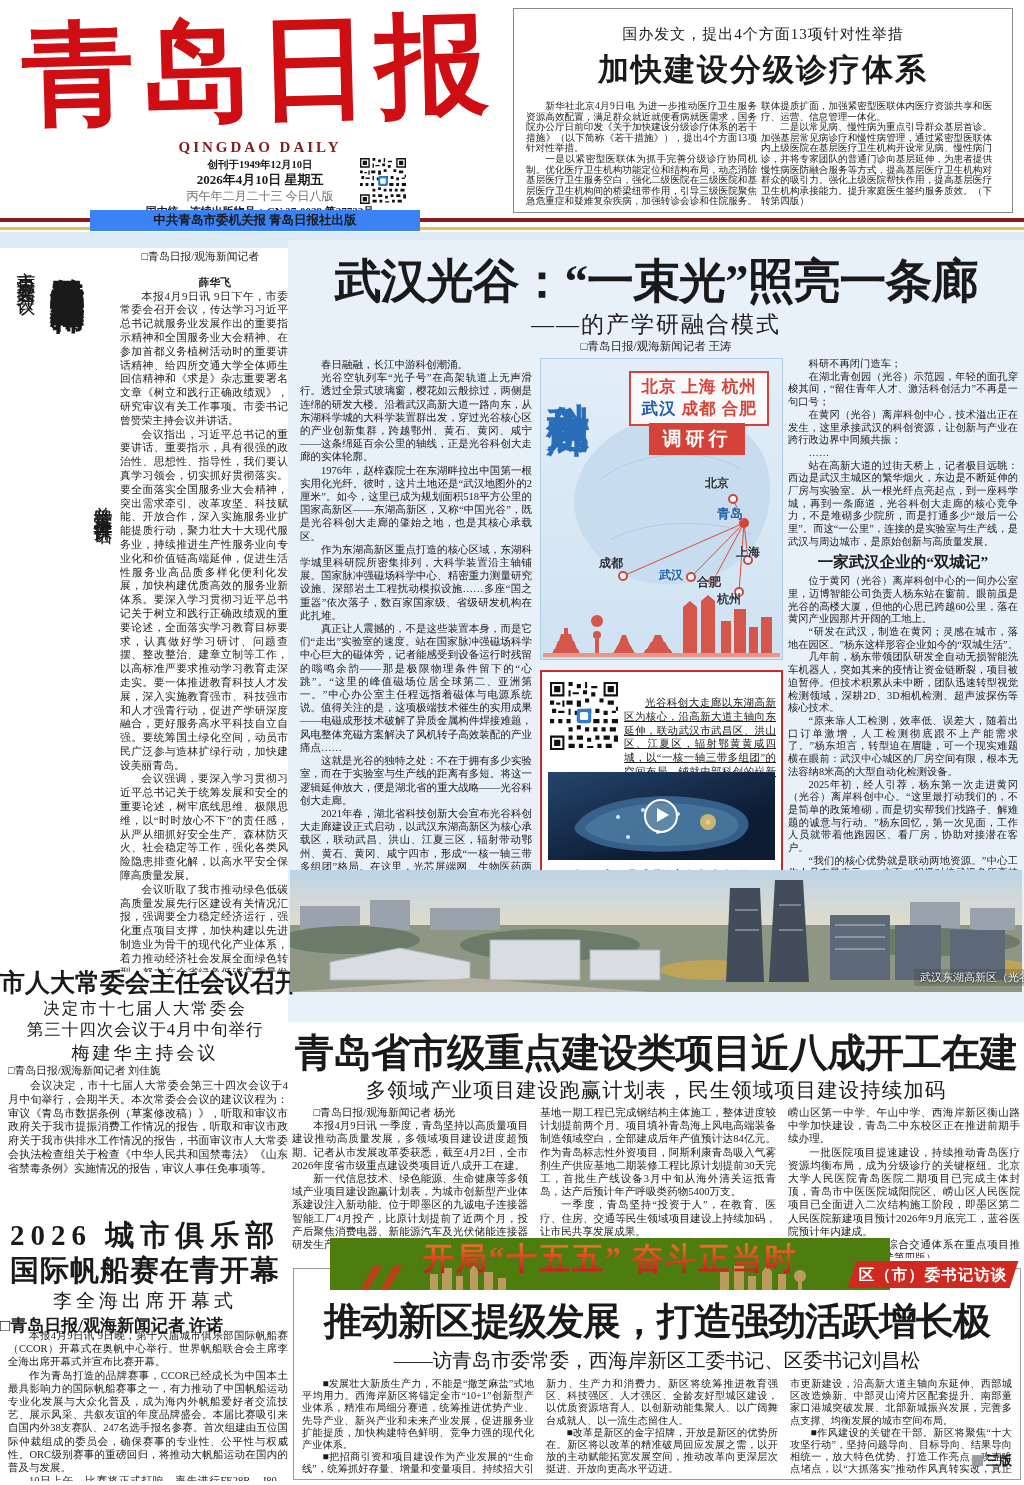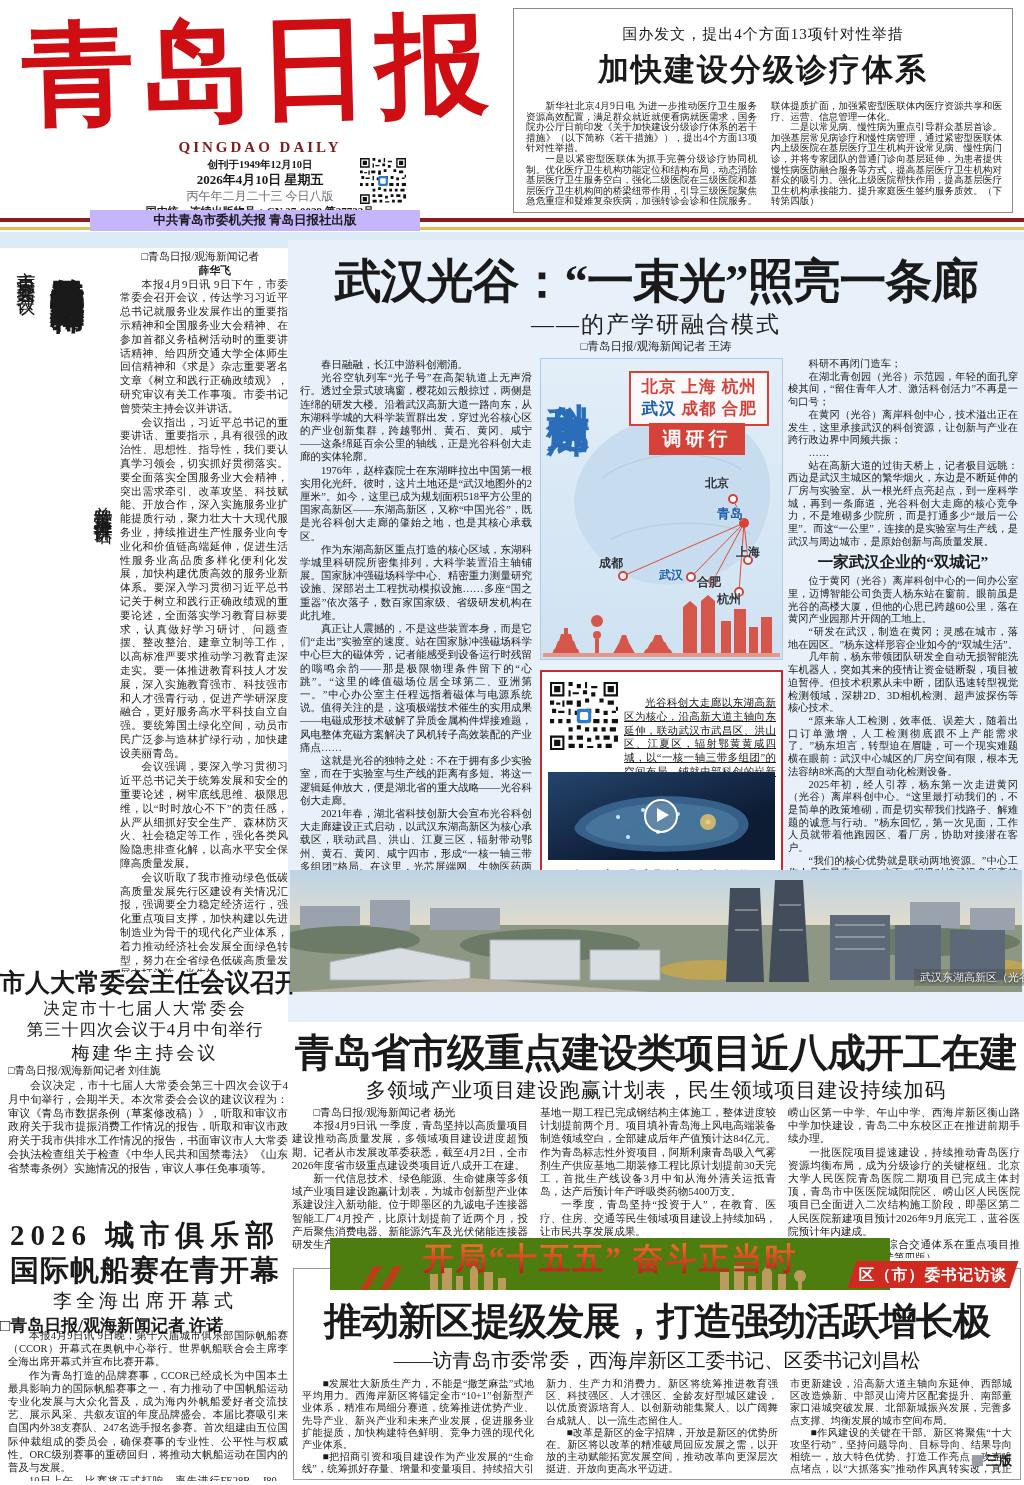--- a/index.html
+++ b/index.html
@@ -16,41 +16,41 @@
         font-weight:900;color:#cf0e14;letter-spacing:6px;white-space:nowrap;
         font-family:"DejaVu Serif","Liberation Serif",serif;transform:rotate(-1.5deg);}
   .mast-info{left:95px;top:138px;width:330px;text-align:center;line-height:1.25;}
   .mast-en{color:#7f1d1d;font-weight:bold;font-size:15px;letter-spacing:3px;}
   .mast-founded{font-size:10.5px;font-weight:bold;margin-top:1px;}
   .mast-date{font-size:13px;font-weight:bold;margin-top:1px;}
   .mast-lunar{font-size:12px;color:#6a6f76;margin-top:1px;}
   .mast-issue{font-size:11px;font-weight:bold;margin-top:1px;}
   .mast-qr{left:360px;top:158px;width:46px;height:46px;}
   .publisher{left:90px;top:210px;width:330px;text-align:center;font-size:12.5px;font-weight:bold;
-             background:#c4b5fd;z-index:3;padding:2px 0;}
+             background:#3b82f6;z-index:3;padding:2px 0;}
   .rule-red{left:0;top:218px;width:1024px;height:4px;background:#8e1b1b;z-index:2;}
   .rule-yellow{left:0;top:227px;width:1024px;height:3px;background:#e2bf57;z-index:2;}
   .blue-band{left:0;top:232px;width:1024px;height:16px;background:#dcebf5;}
   .main-panel{left:288px;top:240px;width:736px;height:782px;background:#e8f1f9;}
 
   
   .top-box{left:513px;top:8px;width:500px;height:205px;border:1px solid #8a8a8a;background:#fff;box-sizing:border-box;}
   .top-kicker{left:0;top:16px;width:100%;text-align:center;font-size:15px;letter-spacing:1px;}
   .top-headline{left:0;top:40px;width:100%;text-align:center;font-size:31px;font-weight:900;letter-spacing:2px;}
-  .top-body{left:12px;top:92px;width:476px;height:106px;display:flex;gap:14px;}
+  .top-body{left:12px;top:92px;width:476px;height:106px;display:flex;gap:4px;}
   .top-body .tcol{width:231px;height:106px;overflow:hidden;font-size:9.6px;line-height:10.6px;text-align:justify;}
 
   
   .vtext{writing-mode:vertical-rl;text-orientation:upright;}
   .ccc-kicker{left:15px;top:256px;width:24px;height:230px;font-size:19px;letter-spacing:3px;}
   .ccc-head{left:44px;top:252px;width:46px;height:718px;font-size:34px;font-weight:900;letter-spacing:1px;}
   .ccc-sub{left:90px;top:492px;width:26px;height:260px;font-size:19px;letter-spacing:2px;}
   .ccc-body{left:120px;top:250px;width:168px;height:722px;font-size:10.8px;line-height:13.8px;text-align:justify;}
   .byline{text-indent:0;font-size:10.8px;}
-  .name-line{text-indent:0;text-align:center;font-weight:bold;}
+  .name-line{text-indent:0;text-align:center;font-weight:bold;margin-top:12px;}
 
   .npc-head{left:0;top:966px;width:290px;text-align:center;font-size:25px;font-weight:900;white-space:nowrap;}
   .npc-sub1{left:0;top:998px;width:290px;text-align:center;font-size:16.5px;letter-spacing:2px;}
   .npc-sub2{left:0;top:1019px;width:290px;text-align:center;font-size:16.5px;letter-spacing:1px;}
   .npc-sub3{left:0;top:1041px;width:290px;text-align:center;font-size:18px;letter-spacing:3px;}
   .npc-byline{left:8px;top:1064px;width:280px;font-size:10.8px;}
   .npc-body{left:8px;top:1079px;width:280px;height:134px;font-size:11px;line-height:13.8px;text-align:justify;}
 
   .sail-h1{left:0;top:1216px;width:290px;text-align:center;font-size:29px;font-weight:900;letter-spacing:6px;}
   .sail-h2{left:0;top:1251px;width:290px;text-align:center;font-size:29px;font-weight:900;letter-spacing:1px;}

